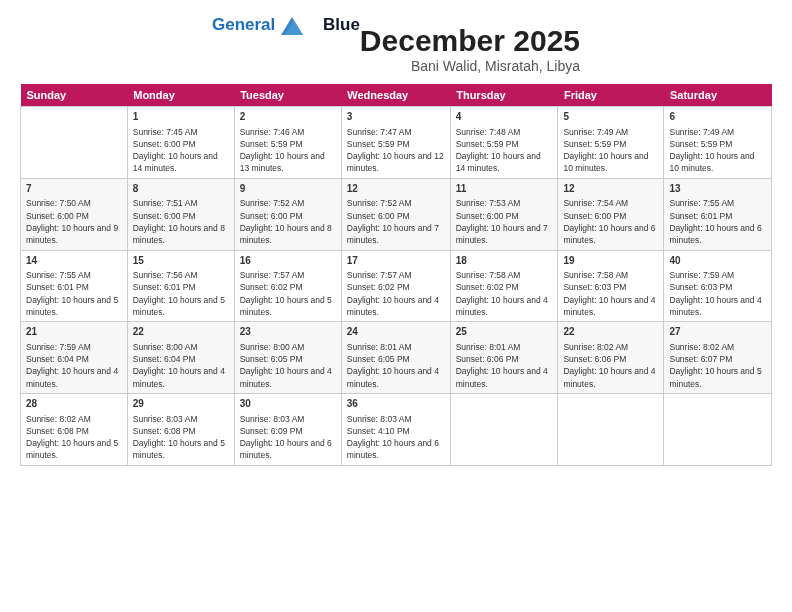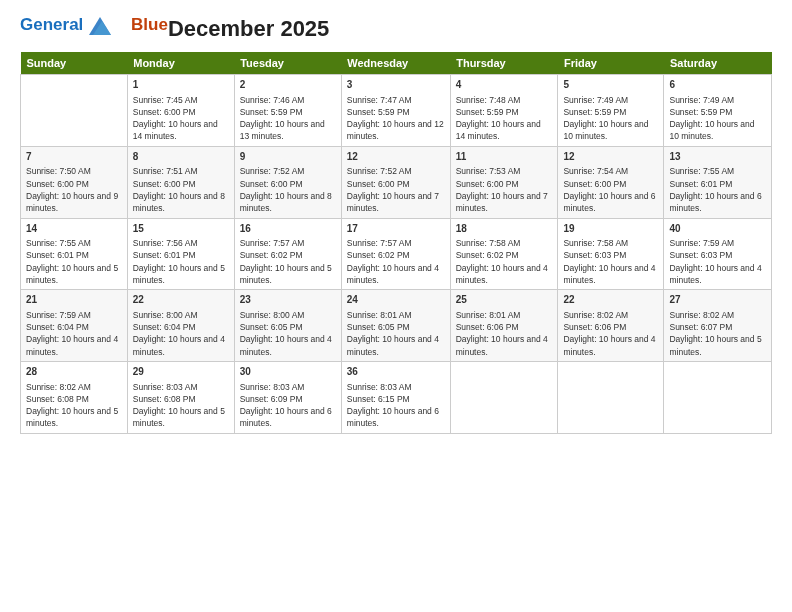--- a/index.html
+++ b/index.html
@@ -10,47 +10,48 @@
       background: #fff;
       overflow: hidden;
     }
     .page {
       width: 792px;
       height: 612px;
       padding: 16px 20px 10px 20px;
     }
     .header {
       display: flex;
-      justify-content: flex-start;
+      justify-content: center;
       align-items: flex-start;
       margin-bottom: 10px;
     }
     .logo {
       display: flex;
       align-items: center;
     }
     .title-block {
       text-align: right;
     }
     .month-title {
-      font-size: 22px;
+      font-size: 30px;
       font-weight: bold;
       color: #222;
+      margin-top: 8px;
     }
     .location-title {
       font-size: 14px;
       color: #555;
     }
     table {
       width: 100%;
       border-collapse: collapse;
       font-size: 9px;
     }
     thead tr th {
-      background-color: #4d7c0f;
+      background-color: #be185d;
       color: #fff;
       text-align: left;
       padding: 5px 6px;
       font-size: 11px;
       font-weight: bold;
     }
     tbody tr td {
       border: 1px solid #ccc;
       vertical-align: top;
       padding: 3px 5px;
@@ -84,26 +85,27 @@
     <div class="logo">
       <div>
         <div style="display:flex;align-items:center;">
           <div style="font-size:17px;font-weight:bold;color:#333;line-height:1.1;">
             <span style="color:#1a6fbe;">General</span>
             <svg width="22" height="18" viewBox="0 0 22 18" style="vertical-align:middle;margin-left:1px;">
               <polygon points="0,18 11,0 22,18" fill="#1a6fbe" opacity="0.85"></polygon>
               <polygon points="4,18 13,4 22,18" fill="#4a9fd4" opacity="0.7"></polygon>
             </svg>
           </div>
-          <div style="font-size:17px;font-weight:bold;color:#c2410c;margin-left:20px;line-height:1.1;">Blue</div>
+          <div style="font-size:17px;font-weight:bold;color:#0f172a;margin-left:20px;line-height:1.1;">Blue</div>
         </div>
       </div>
     </div>
     <div class="title-block">
       <div class="month-title">December 2025</div>
+      <div class="location-title">Bani Walid, Misratah, Libya</div>
     </div>
   </div>
 
   <table>
     <thead>
       <tr>
 
       <th>Sunday</th>
           <th>Monday</th>
           <th>Tuesday</th>
@@ -147,20 +149,20 @@
           <td><span class="day-number">23</span><span>Sunrise: 8:00 AM</span><br><span>Sunset: 6:05 PM</span><br><span>Daylight: 10 hours and 4 minutes.</span></td>
           <td><span class="day-number">24</span><span>Sunrise: 8:01 AM</span><br><span>Sunset: 6:05 PM</span><br><span>Daylight: 10 hours and 4 minutes.</span></td>
           <td><span class="day-number">25</span><span>Sunrise: 8:01 AM</span><br><span>Sunset: 6:06 PM</span><br><span>Daylight: 10 hours and 4 minutes.</span></td>
           <td><span class="day-number">22</span><span>Sunrise: 8:02 AM</span><br><span>Sunset: 6:06 PM</span><br><span>Daylight: 10 hours and 4 minutes.</span></td>
           <td><span class="day-number">27</span><span>Sunrise: 8:02 AM</span><br><span>Sunset: 6:07 PM</span><br><span>Daylight: 10 hours and 5 minutes.</span></td>
         </tr>
         <tr>
           <td><span class="day-number">28</span><span>Sunrise: 8:02 AM</span><br><span>Sunset: 6:08 PM</span><br><span>Daylight: 10 hours and 5 minutes.</span></td>
           <td><span class="day-number">29</span><span>Sunrise: 8:03 AM</span><br><span>Sunset: 6:08 PM</span><br><span>Daylight: 10 hours and 5 minutes.</span></td>
           <td><span class="day-number">30</span><span>Sunrise: 8:03 AM</span><br><span>Sunset: 6:09 PM</span><br><span>Daylight: 10 hours and 6 minutes.</span></td>
-          <td><span class="day-number">36</span><span>Sunrise: 8:03 AM</span><br><span>Sunset: 6:15 PM</span><br><span>Daylight: 10 hours and 6 minutes.</span></td>
+          <td><span class="day-number">36</span><span>Sunrise: 8:03 AM</span><br><span>Sunset: 4:10 PM</span><br><span>Daylight: 10 hours and 6 minutes.</span></td>
           <td class="empty-cell">&nbsp;</td>
           <td class="empty-cell">&nbsp;</td>
           <td class="empty-cell">&nbsp;</td>
         </tr>
       </tbody>
   </table>
 </div>
 
 </body></html>

